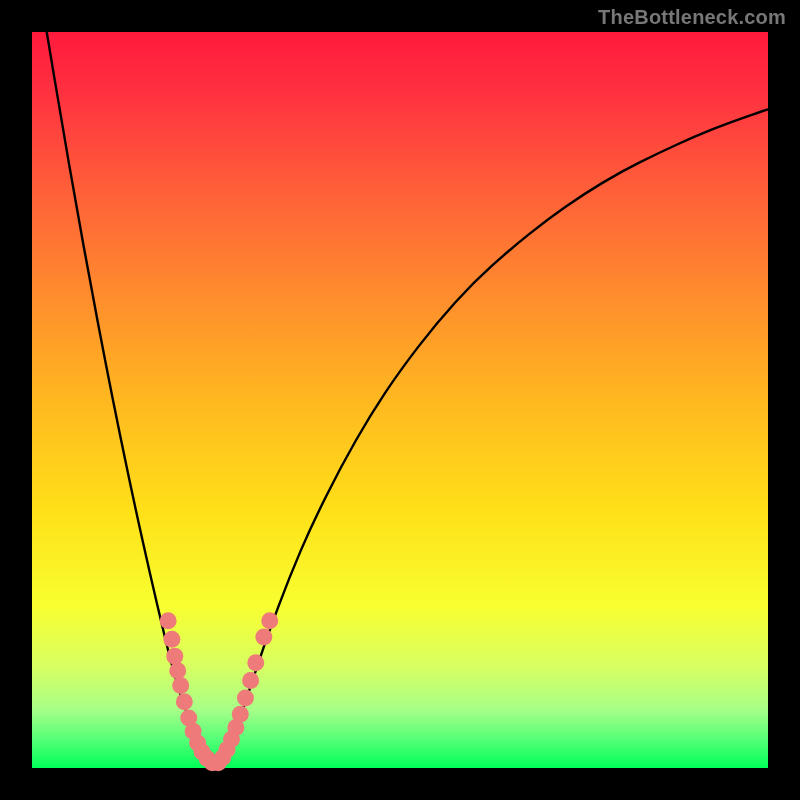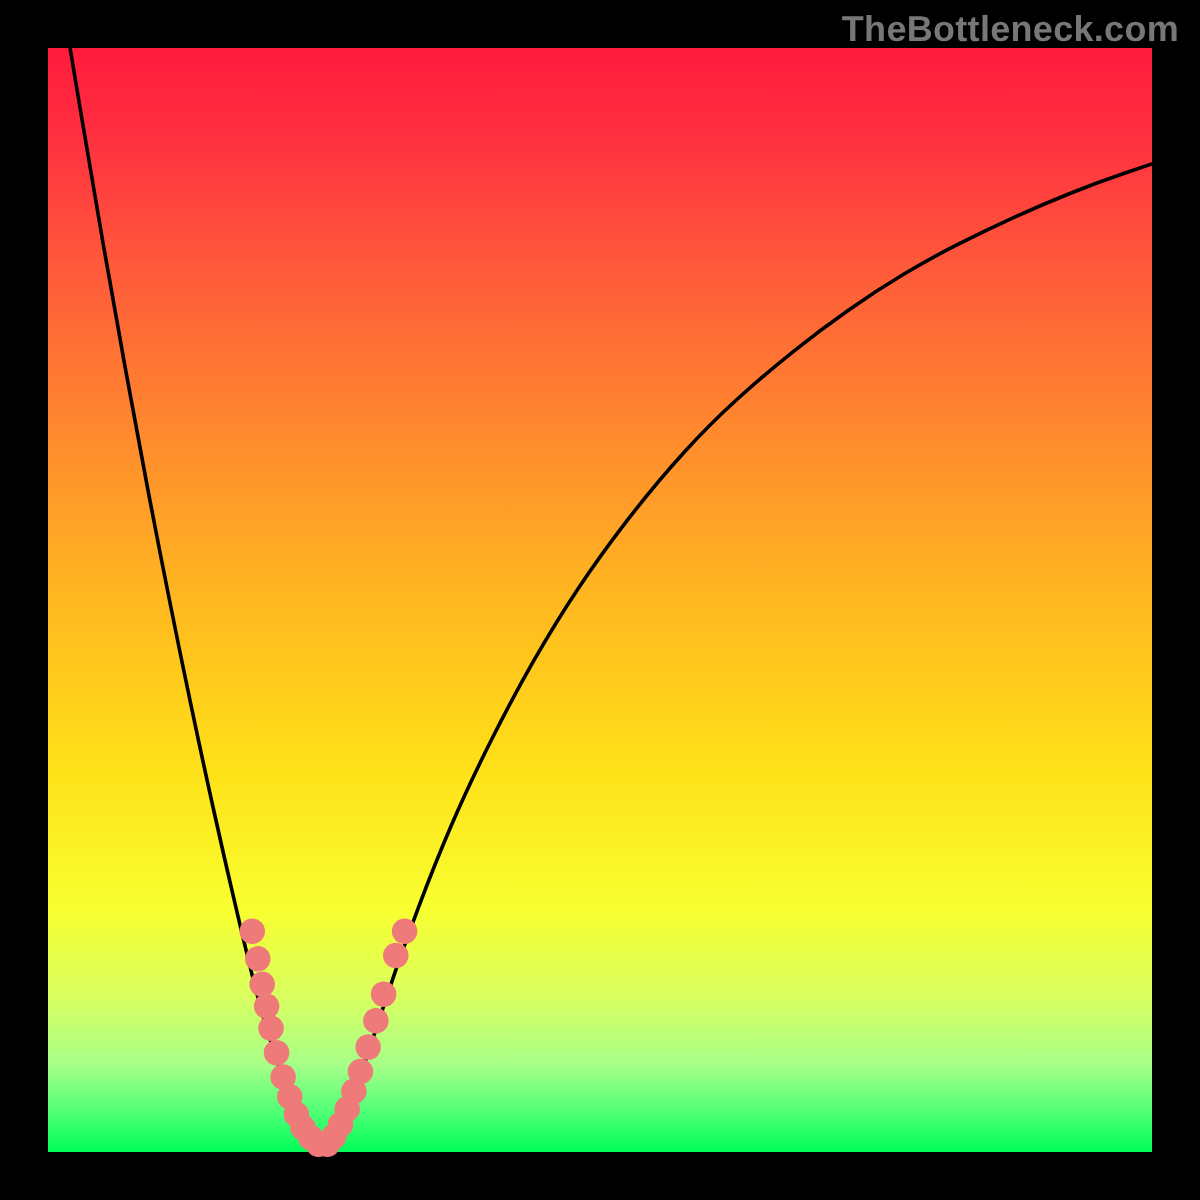--- a/index.html
+++ b/index.html
@@ -34,21 +34,21 @@
       #a8ff88 92%,
       #58ff78 96%,
       #00ff58 100%
     );
   }
   .watermark {
     position: absolute;
     top: 6px;
     right: 14px;
     font-family: Arial, Helvetica, sans-serif;
-    font-size: 24px;
+    font-size: 20px;
     font-weight: 600;
     color: #777;
     letter-spacing: 0.2px;
     user-select: none;
   }
   svg.curve {
     position: absolute;
     inset: 0;
     width: 100%;
     height: 100%;

